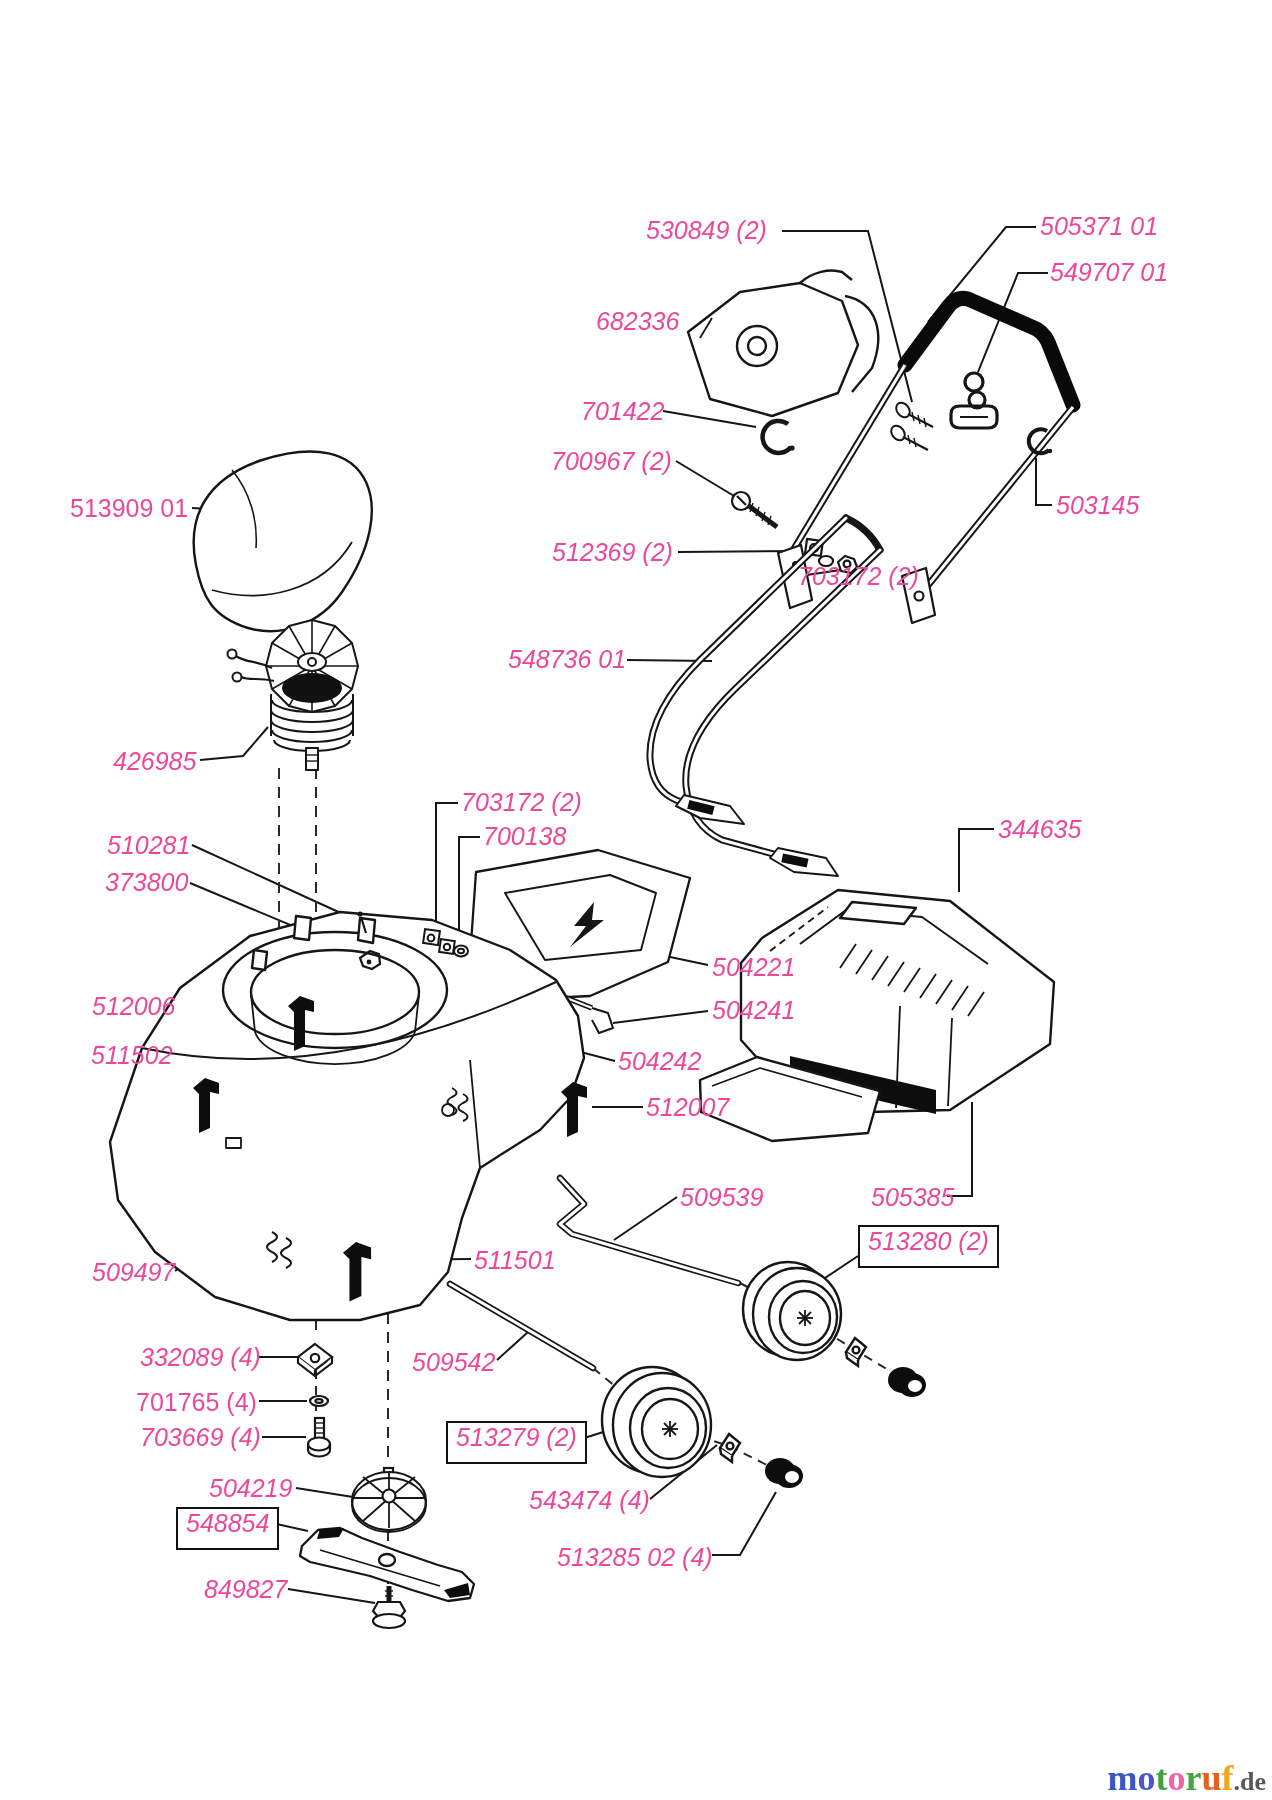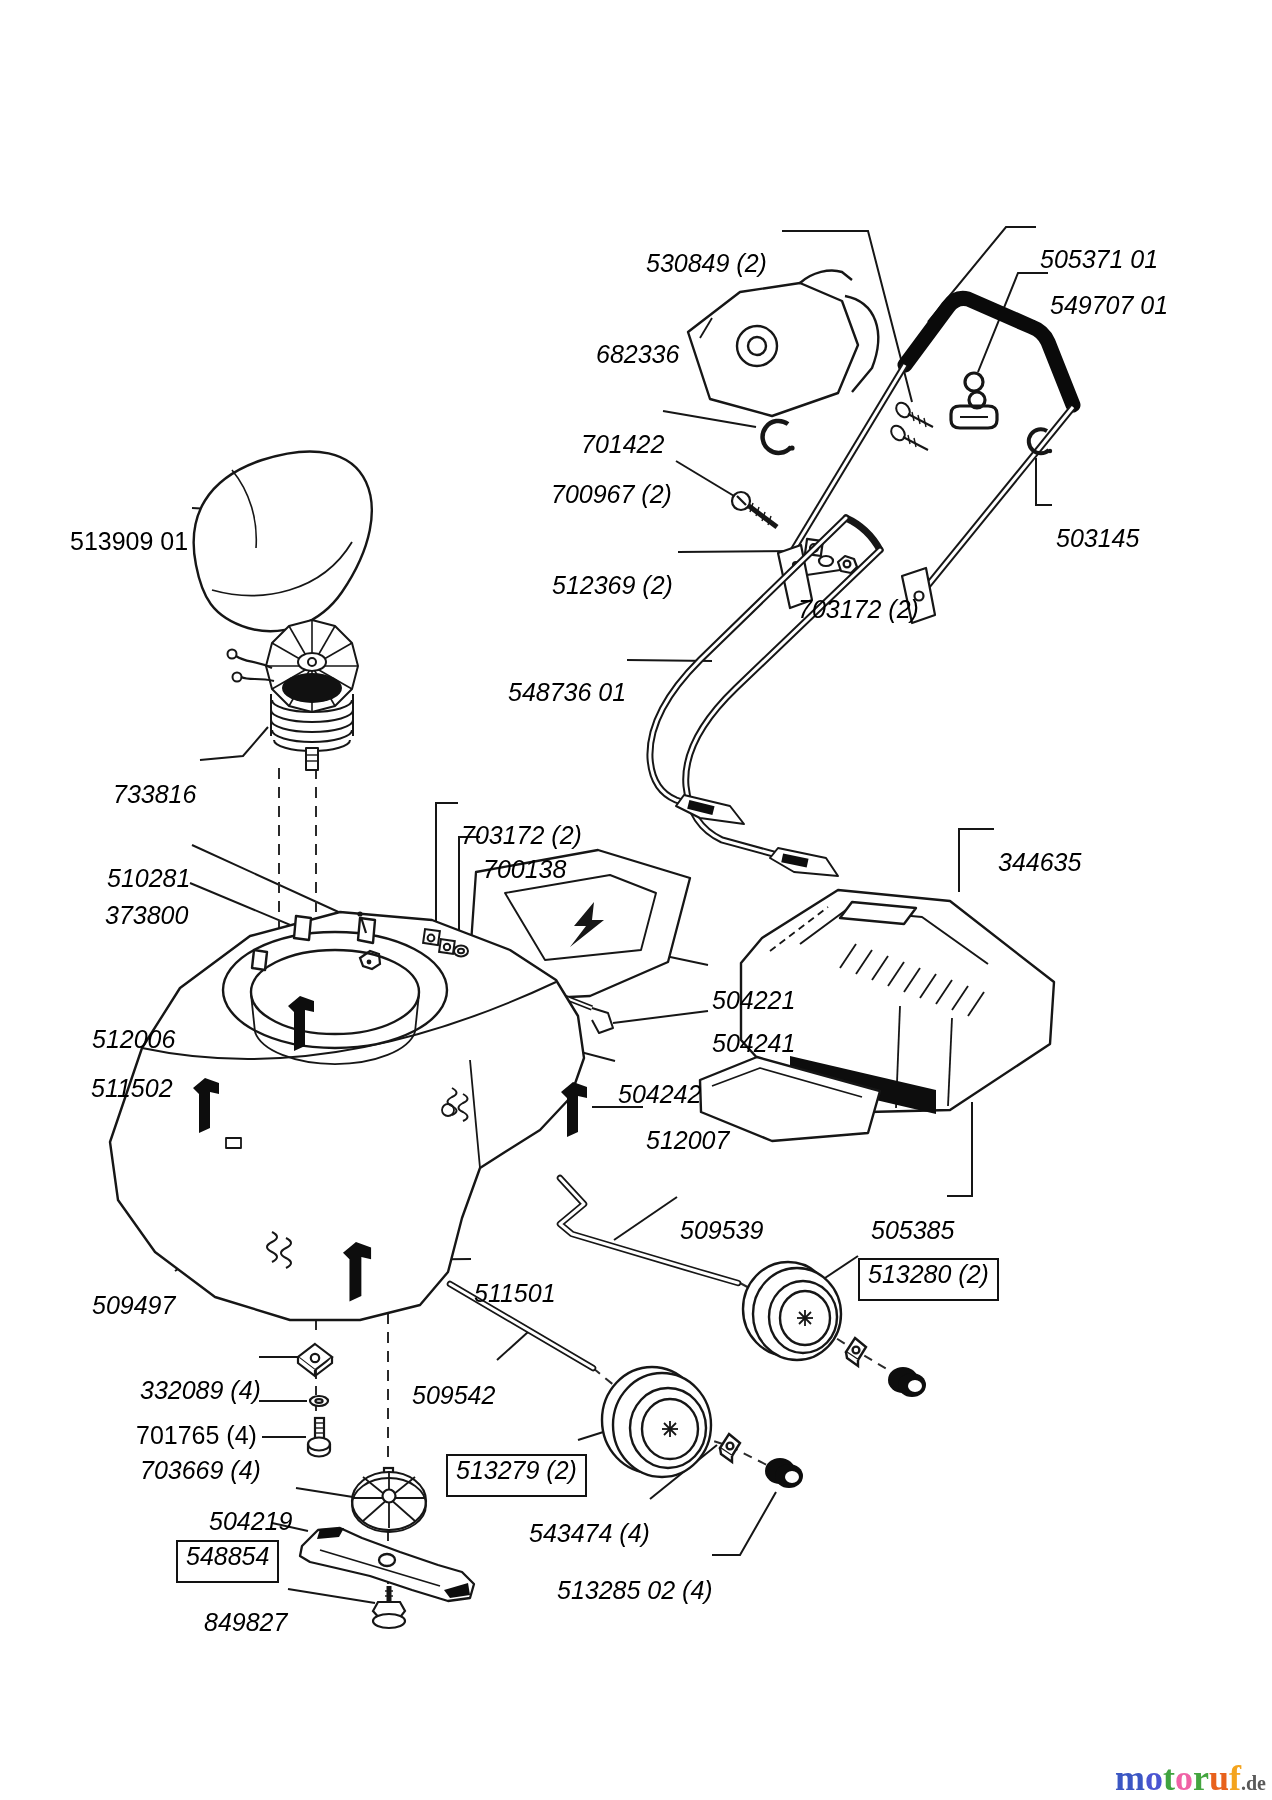--- a/index.html
+++ b/index.html
@@ -1,26 +1,26 @@
 <!DOCTYPE html>
 <html><head>
 <meta charset="utf-8">
 <style>
   html,body{margin:0;padding:0;background:#fff;}
   .canvas{position:relative;width:1272px;height:1800px;background:#ffffff;overflow:hidden;
           font-family:"Liberation Sans",sans-serif;}
   svg.art{position:absolute;left:0;top:0;z-index:1;}
   .lbl{position:absolute;z-index:2;font-style:italic;font-size:25px;font-weight:500;
-       color:#000000;white-space:nowrap;line-height:1.1;margin-top:33px;}
+       color:#ec4899;white-space:nowrap;line-height:1.1;}
   .lbl.upright{font-style:normal;}
   .lbl.boxed{border:2.5px solid #121212;padding:1px 8px 10px 8px;background:#fff;}
   .logo{position:absolute;right:6px;bottom:4px;z-index:3;
         font-family:"Liberation Serif",serif;font-weight:bold;font-size:36px;line-height:1;}
   .logo .word span{letter-spacing:0px;}
-  .logo .suffix{font-size:20px;font-weight:bold;color:#595959;}
+  .logo .suffix{font-size:26px;font-weight:bold;color:#595959;}
 </style>
 </head>
 <body>
 
 <div class="canvas">
 
 <svg class="art" width="1272" height="1800" viewBox="0 0 1272 1800">
 
   <g stroke="#161616" stroke-width="2" fill="none">
     <polyline points="782,231 868,231 912,402"></polyline>
@@ -390,21 +390,21 @@
   <div class="lbl" style="left:646px;top:217px">530849 (2)</div>
   <div class="lbl" style="left:1040px;top:213px">505371 01</div>
   <div class="lbl" style="left:1050px;top:259px">549707 01</div>
   <div class="lbl" style="left:596px;top:308px">682336</div>
   <div class="lbl" style="left:581px;top:398px">701422</div>
   <div class="lbl" style="left:551px;top:448px">700967 (2)</div>
   <div class="lbl" style="left:552px;top:539px">512369 (2)</div>
   <div class="lbl" style="left:1056px;top:492px">503145</div>
   <div class="lbl" style="left:798px;top:563px">703172 (2)</div>
   <div class="lbl" style="left:508px;top:646px">548736 01</div>
-  <div class="lbl" style="left:113px;top:748px">733816</div>
+  <div class="lbl" style="left:113px;top:748px">426985</div>
   <div class="lbl" style="left:461px;top:789px">703172 (2)</div>
   <div class="lbl" style="left:483px;top:823px">700138</div>
   <div class="lbl" style="left:107px;top:832px">510281</div>
   <div class="lbl" style="left:105px;top:869px">373800</div>
   <div class="lbl" style="left:712px;top:954px">504221</div>
   <div class="lbl" style="left:712px;top:997px">504241</div>
   <div class="lbl" style="left:618px;top:1048px">504242</div>
   <div class="lbl" style="left:646px;top:1094px">512007</div>
   <div class="lbl" style="left:998px;top:816px">344635</div>
   <div class="lbl" style="left:871px;top:1184px">505385</div>

